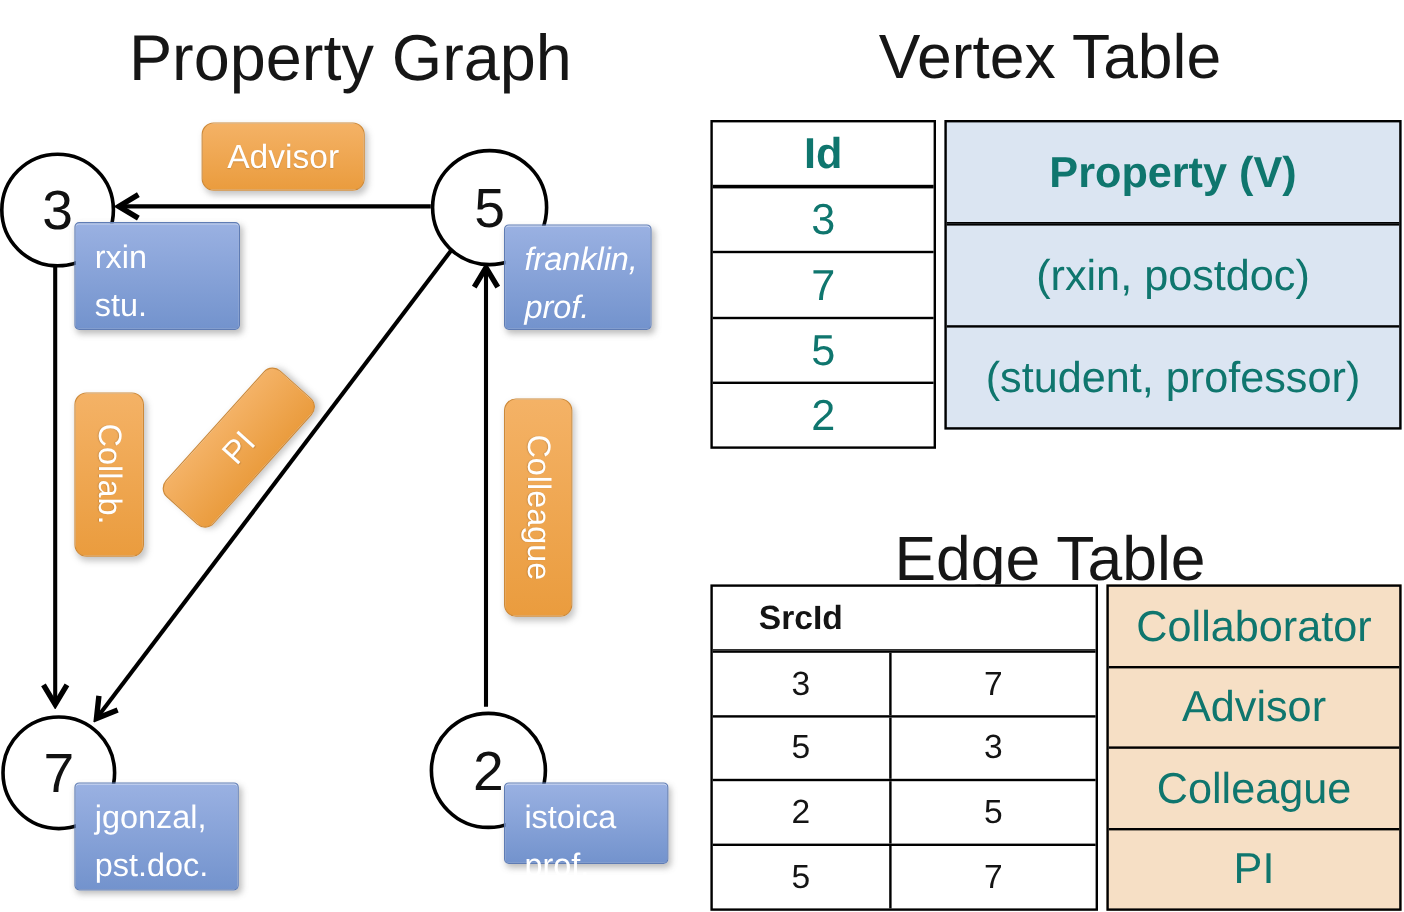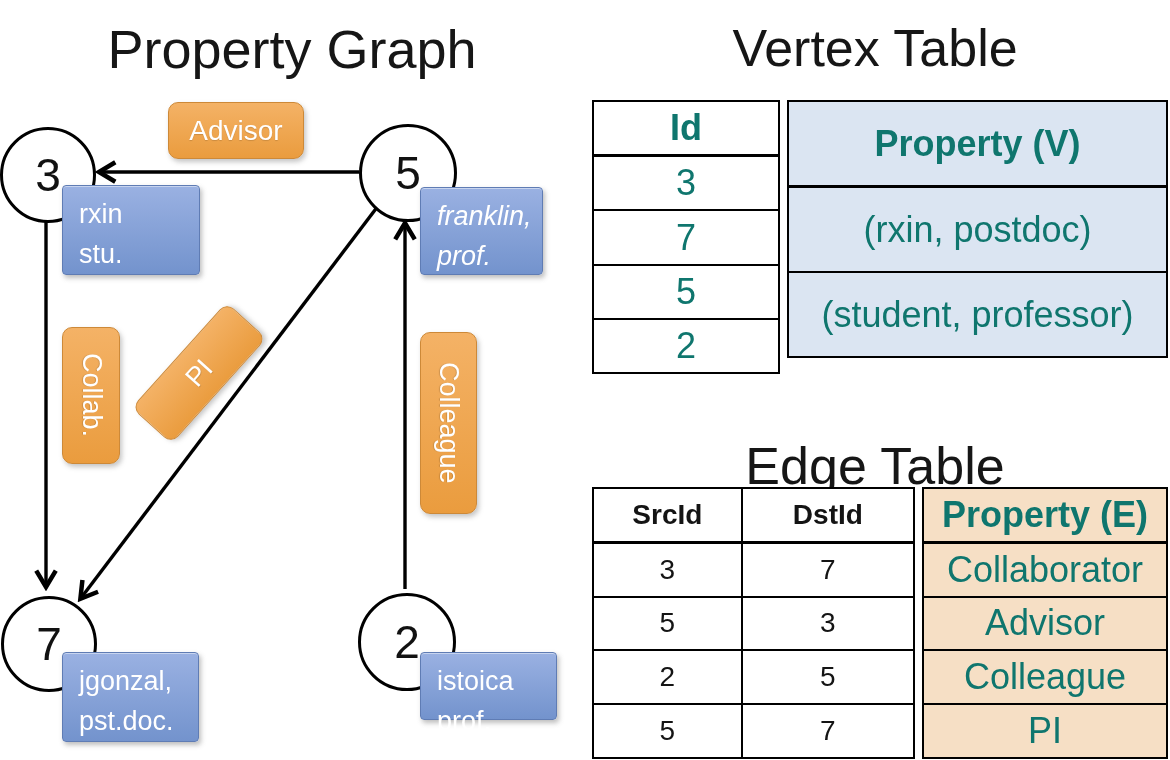--- a/index.html
+++ b/index.html
@@ -130,40 +130,38 @@
   </div>
   <div class="subtable" id="vt-prop">
     <div class="cell th">Property (V)</div>
     <div class="cell">(rxin, postdoc)</div>
     <div class="cell">(student, professor)</div>
   </div>
 
   <div class="subtable" id="et-srcdst">
     <div class="row hrow">
       <div class="c1">SrcId</div>
-      <div class="c2">DstId</div>
     </div>
     <div class="row">
       <div class="c1">3</div>
       <div class="c2">7</div>
     </div>
     <div class="row">
       <div class="c1">5</div>
       <div class="c2">3</div>
     </div>
     <div class="row">
       <div class="c1">2</div>
       <div class="c2">5</div>
     </div>
     <div class="row">
       <div class="c1">5</div>
       <div class="c2">7</div>
     </div>
   </div>
   <div class="subtable" id="et-prop">
-    <div class="cell th">Property (E)</div>
     <div class="cell">Collaborator</div>
     <div class="cell">Advisor</div>
     <div class="cell">Colleague</div>
     <div class="cell">PI</div>
   </div>
 
 </div>
 
 </body></html>

